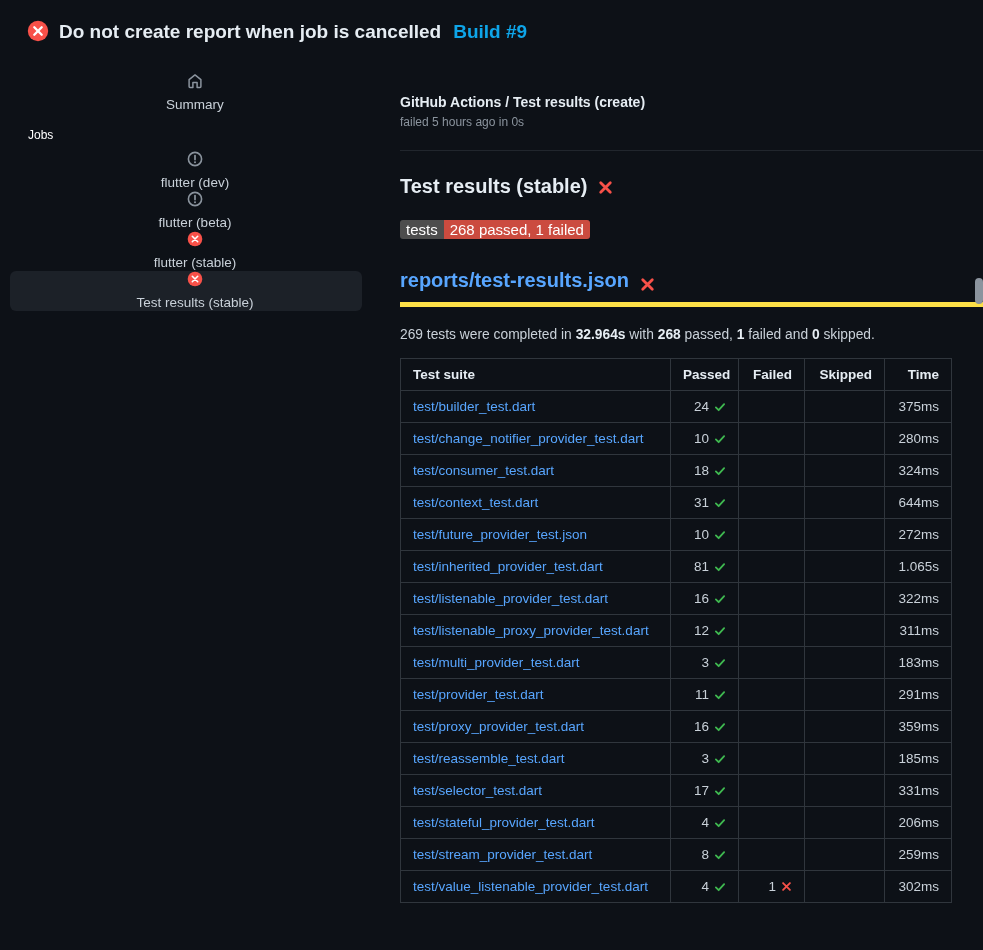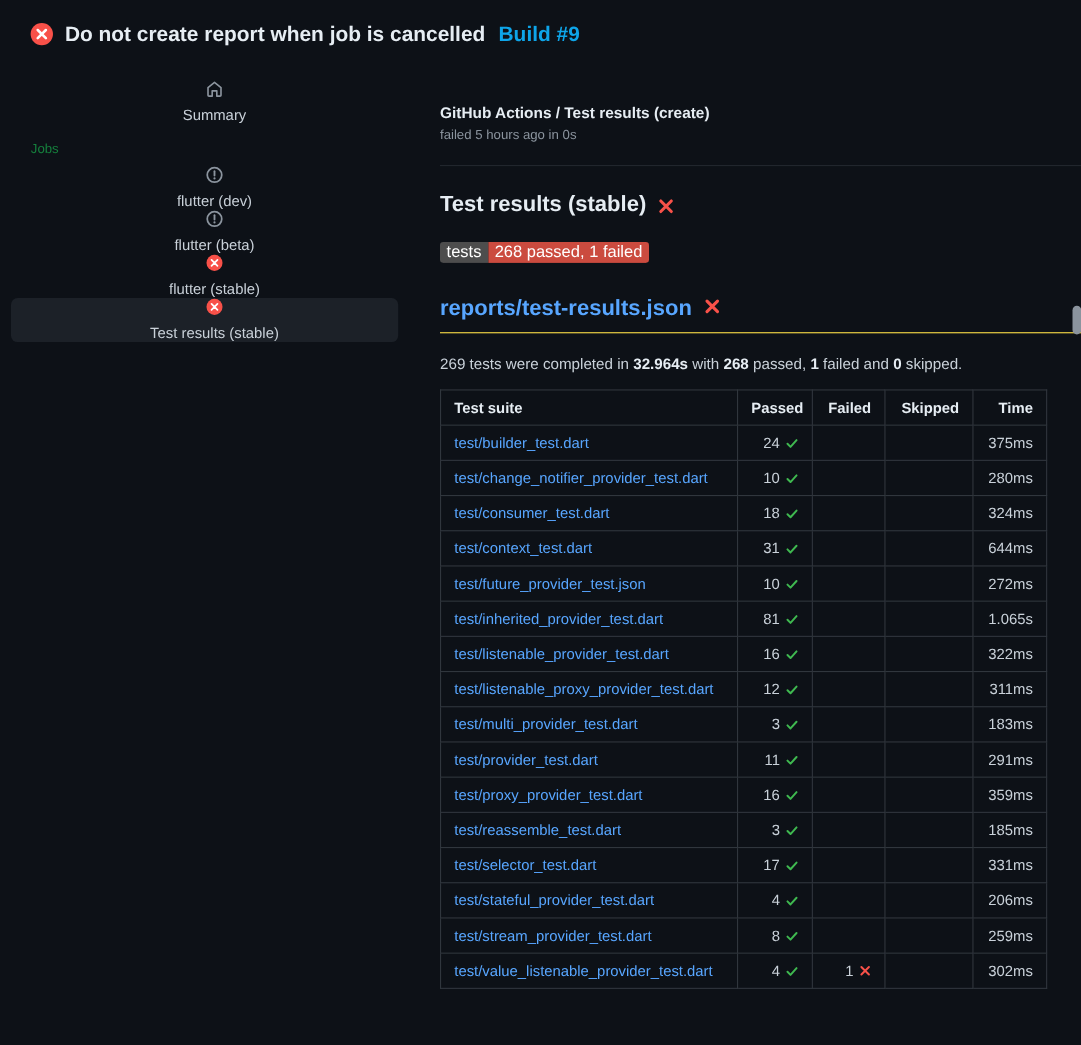--- a/index.html
+++ b/index.html
@@ -26,21 +26,21 @@
   
   .sidebar { width:400px; flex:none; padding-top:17px; }
   .side-item {
     display:flex; align-items:center; gap:8px;
     height:40px; margin:0 38px 0 10px; padding-left:18px;
     border-radius:6px; cursor:pointer; font-size:13.5px; color:#c9d1d9;
     white-space:nowrap;
     flex-direction:column;
   }
   .side-item.selected { background:#1c2128; }
-  .jobs-label { color:#15803d; font-size:12px; margin:15px 0 9px 28px; }
+  .jobs-label { color:#ffffff; font-size:12px; margin:15px 0 9px 28px; }
   .icon16 { width:16px; height:16px; flex:none; display:inline-flex; }
 
   
   .content { flex:1; min-width:0; padding-top:38px; }
   .crumb { font-weight:700; font-size:14px; color:#e6edf3; }
   .status-line { color:#8b949e; font-size:12px; margin-top:5px; }
   .divider { border:none; border-top:1px solid #21262d; margin-top:21px; }
 
   .section-title {
     display:flex; align-items:center; gap:11px;
@@ -51,23 +51,23 @@
   .badge {
     display:inline-flex; margin-top:22px;
     font-size:15px; line-height:13px; color:#ffffff;
     border-radius:3px; overflow:hidden;
     font-family:"Liberation Sans","DejaVu Sans",sans-serif;
   }
   .badge-l { background:#4d4d4d; padding:3px 6px; }
   .badge-r { background:#cb4b3f; padding:3px 6px; }
 
   .report-title {
-    display:flex; align-items:flex-start; gap:11px;
+    display:flex; align-items:flex-end; gap:11px;
     margin-top:30px; padding-bottom:10px;
-    border-bottom:1px solid #fde047;
+    border-bottom:5px solid #fde047;
     font-size:20px; font-weight:700;
   }
   .report-title a { color:#58a6ff; text-decoration:none; cursor:pointer; }
 
   .summary-line { margin-top:20px; font-size:13.8px; color:#c9d1d9; }
   .summary-line b { color:#e6edf3; font-weight:700; }
 
   
   table.results {
     border-collapse:collapse; margin-top:16px;

